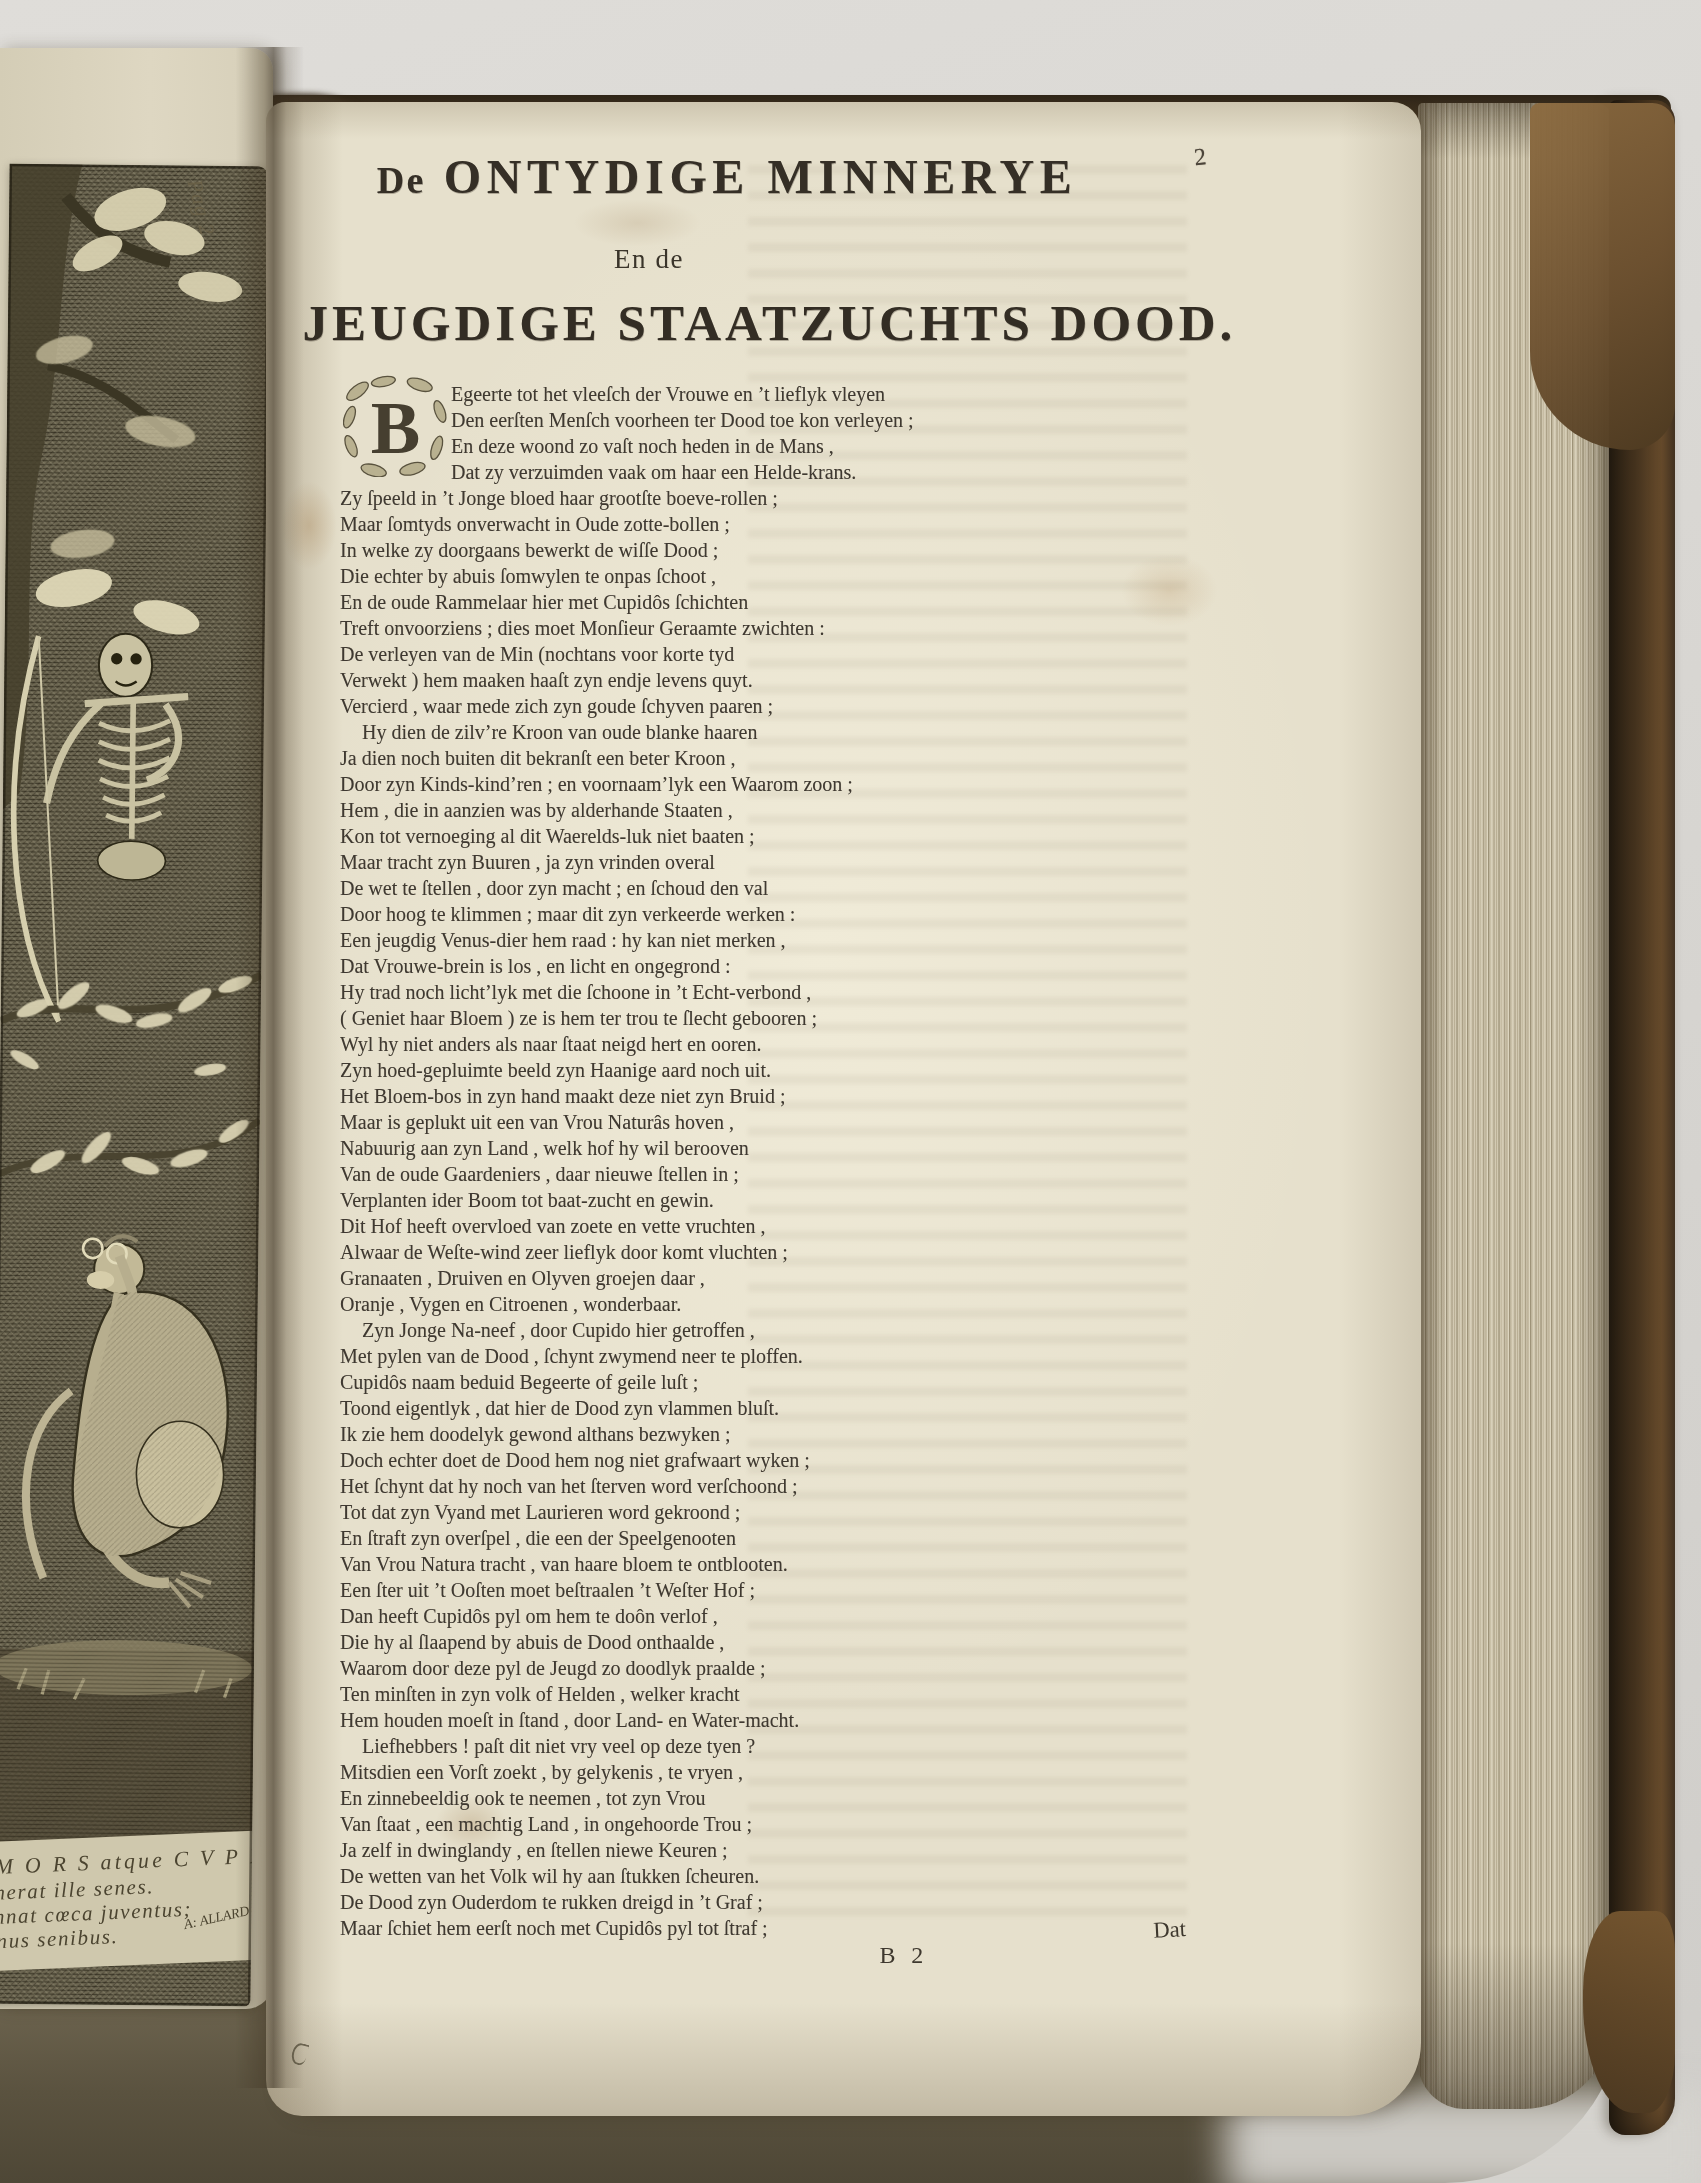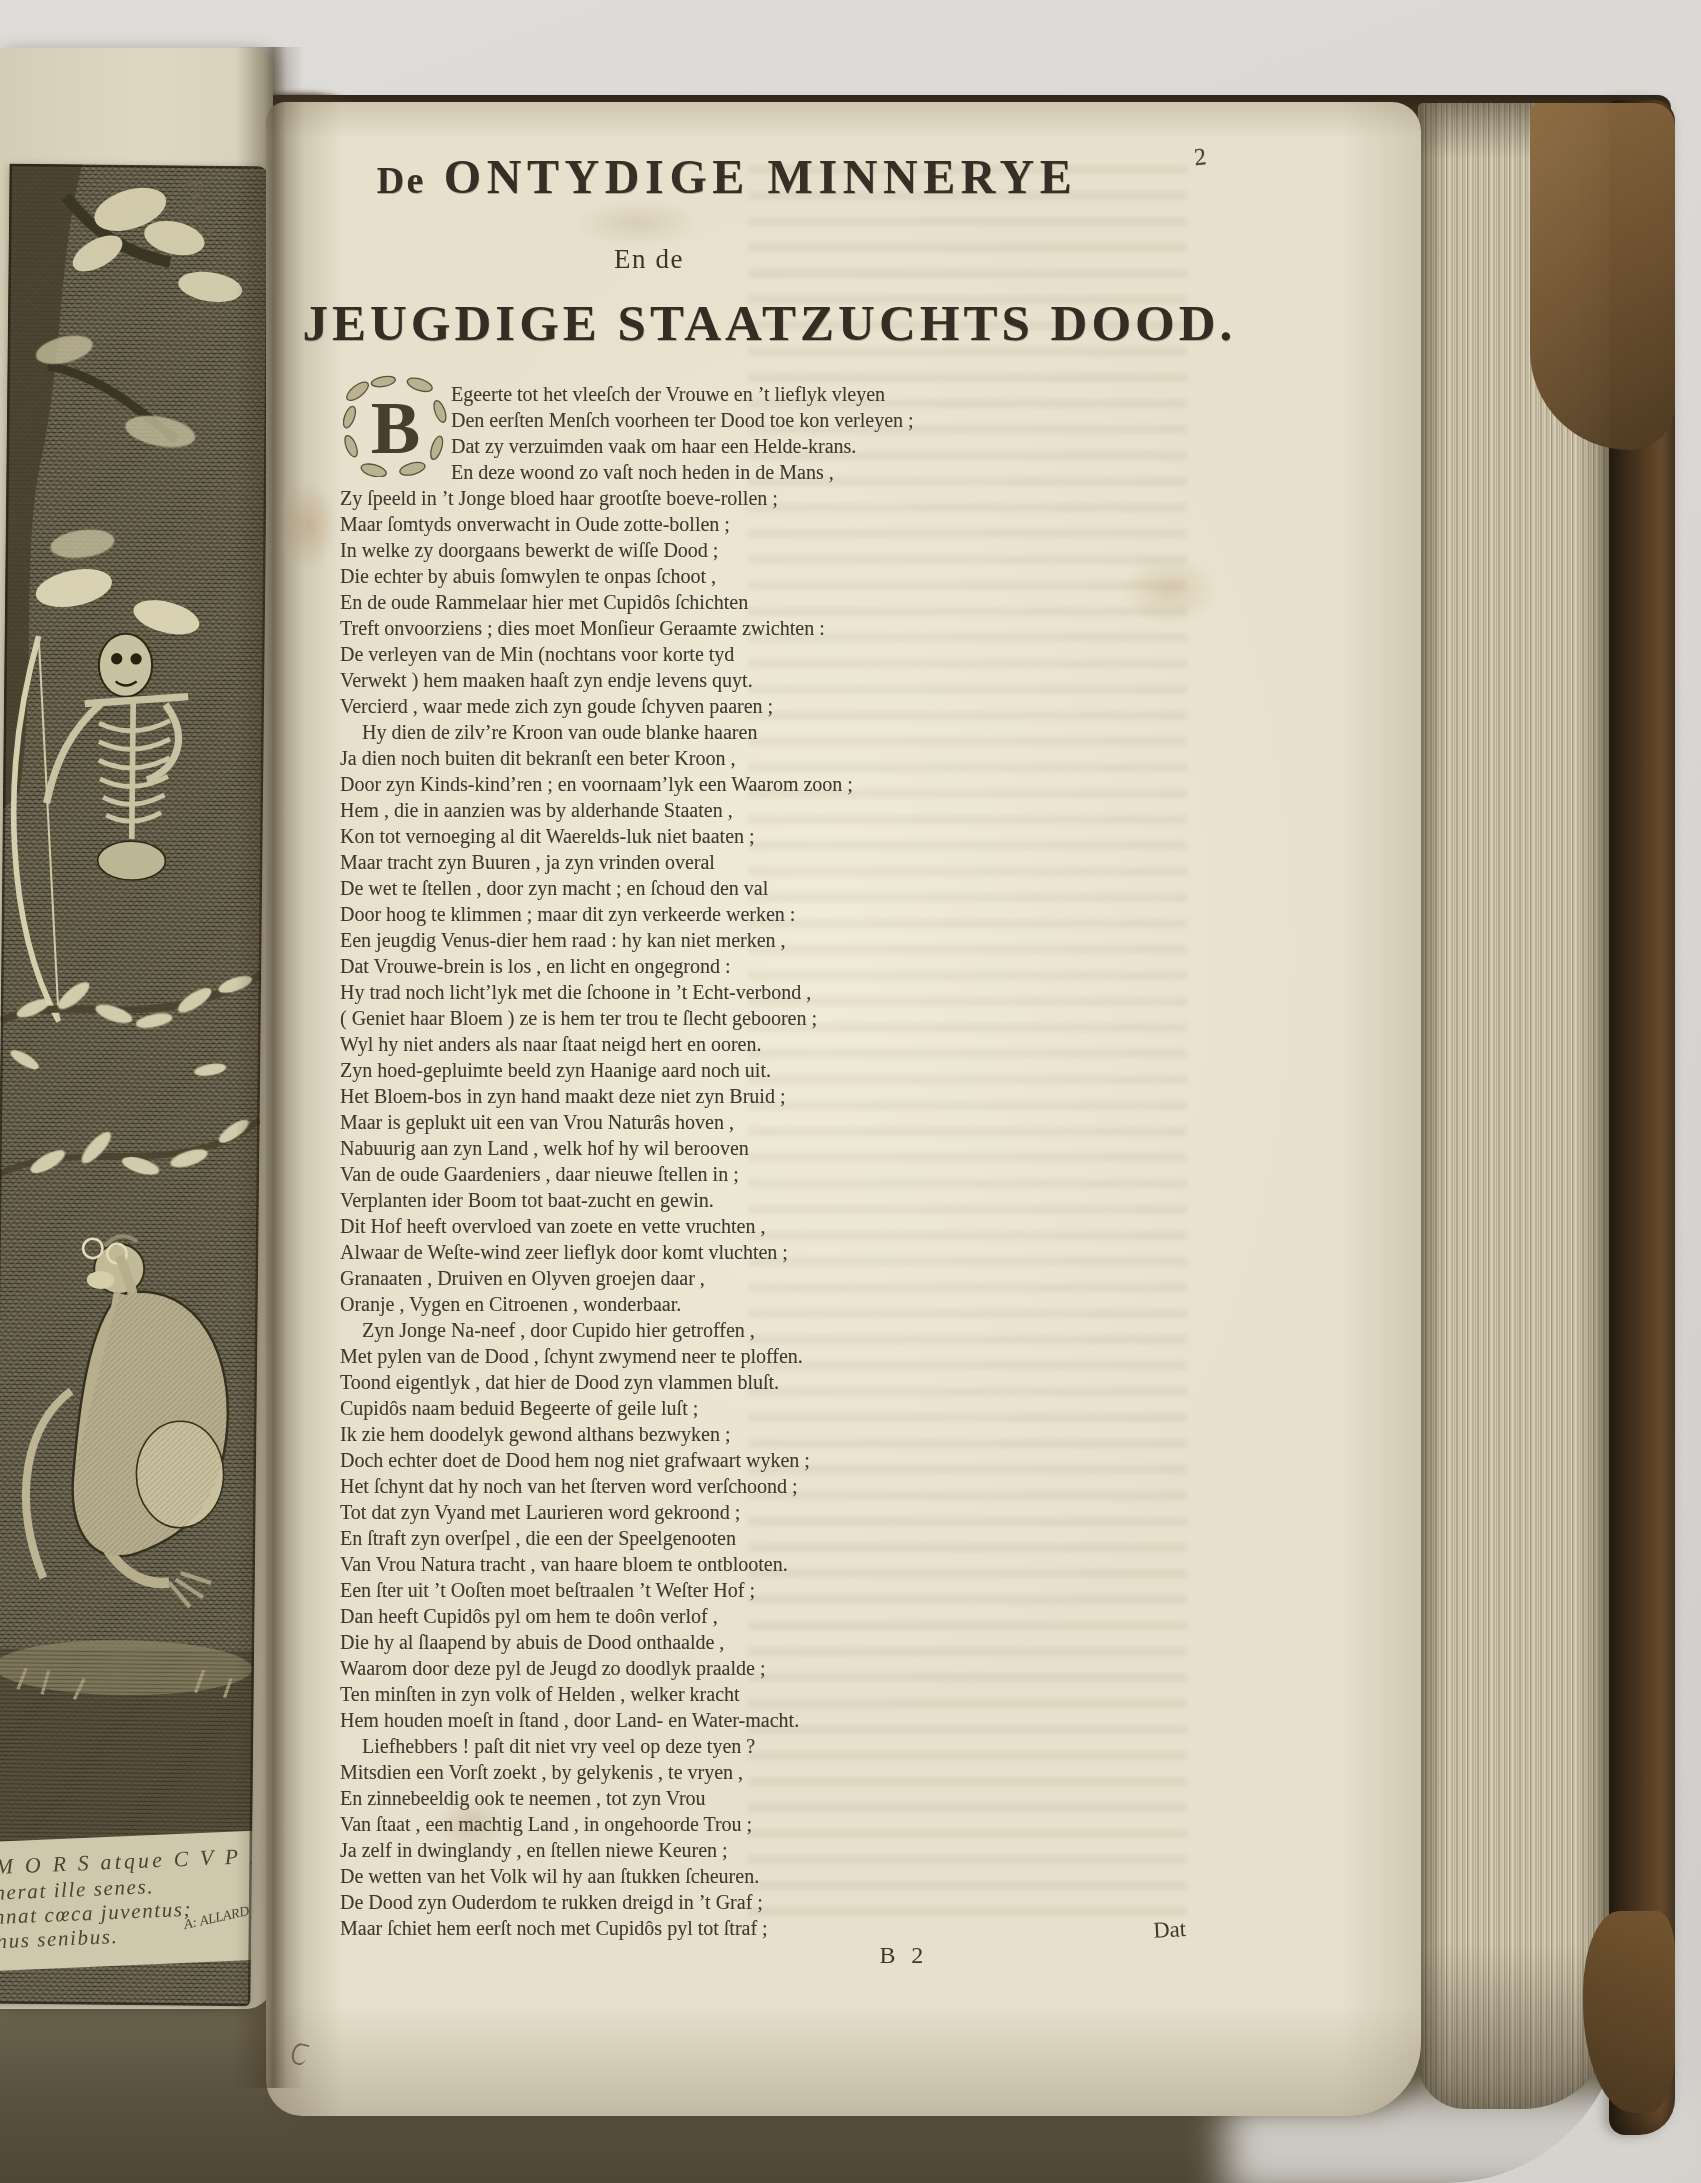--- a/index.html
+++ b/index.html
@@ -257,22 +257,22 @@
           <ellipse cx="10" cy="88" rx="14" ry="6" transform="rotate(248 10 88)"></ellipse>
           <ellipse cx="8" cy="52" rx="14" ry="6" transform="rotate(290 8 52)"></ellipse>
         </g>
         <text x="65" y="96" text-anchor="middle" font-family="Liberation Serif, DejaVu Serif, serif" font-weight="700" font-size="92" fill="#463f30">B</text>
       </svg>
     </div>
 
     <div class="abs poem">
       <div class="line opening">Egeerte tot het vleeſch der Vrouwe en ’t lieflyk vleyen</div>
         <div class="line opening">Den eerſten Menſch voorheen ter Dood toe kon verleyen ;</div>
+        <div class="line opening">En deze woond zo vaſt noch heden in de Mans ,</div>
         <div class="line opening">Dat zy verzuimden vaak om haar een Helde-krans.</div>
-        <div class="line opening">En deze woond zo vaſt noch heden in de Mans ,</div>
         <div class="line">Zy ſpeeld in ’t Jonge bloed haar grootſte boeve-rollen ;</div>
         <div class="line">Maar ſomtyds onverwacht in Oude zotte-bollen ;</div>
         <div class="line">In welke zy doorgaans bewerkt de wiſſe Dood ;</div>
         <div class="line">Die echter by abuis ſomwylen te onpas ſchoot ,</div>
         <div class="line">En de oude Rammelaar hier met Cupidôs ſchichten</div>
         <div class="line">Treft onvoorziens ; dies moet Monſieur Geraamte zwichten :</div>
         <div class="line">De verleyen van de Min (nochtans voor korte tyd</div>
         <div class="line">Verwekt ) hem maaken haaſt zyn endje levens quyt.</div>
         <div class="line">Vercierd , waar mede zich zyn goude ſchyven paaren ;</div>
         <div class="line indent">Hy dien de zilv’re Kroon van oude blanke haaren</div>
@@ -293,22 +293,22 @@
         <div class="line">Maar is geplukt uit een van Vrou Naturâs hoven ,</div>
         <div class="line">Nabuurig aan zyn Land , welk hof hy wil berooven</div>
         <div class="line">Van de oude Gaardeniers , daar nieuwe ſtellen in ;</div>
         <div class="line">Verplanten ider Boom tot baat-zucht en gewin.</div>
         <div class="line">Dit Hof heeft overvloed van zoete en vette vruchten ,</div>
         <div class="line">Alwaar de Weſte-wind zeer lieflyk door komt vluchten ;</div>
         <div class="line">Granaaten , Druiven en Olyven groejen daar ,</div>
         <div class="line">Oranje , Vygen en Citroenen , wonderbaar.</div>
         <div class="line indent">Zyn Jonge Na-neef , door Cupido hier getroffen ,</div>
         <div class="line">Met pylen van de Dood , ſchynt zwymend neer te ploffen.</div>
+        <div class="line">Cupidôs naam beduid Begeerte of geile luſt ;</div>
         <div class="line">Toond eigentlyk , dat hier de Dood zyn vlammen bluſt.</div>
-        <div class="line">Cupidôs naam beduid Begeerte of geile luſt ;</div>
         <div class="line">Ik zie hem doodelyk gewond althans bezwyken ;</div>
         <div class="line">Doch echter doet de Dood hem nog niet grafwaart wyken ;</div>
         <div class="line">Het ſchynt dat hy noch van het ſterven word verſchoond ;</div>
         <div class="line">Tot dat zyn Vyand met Laurieren word gekroond ;</div>
         <div class="line">En ſtraft zyn overſpel , die een der Speelgenooten</div>
         <div class="line">Van Vrou Natura tracht , van haare bloem te ontblooten.</div>
         <div class="line">Een ſter uit ’t Ooſten moet beſtraalen ’t Weſter Hof ;</div>
         <div class="line">Dan heeft Cupidôs pyl om hem te doôn verlof ,</div>
         <div class="line">Die hy al ſlaapend by abuis de Dood onthaalde ,</div>
         <div class="line">Waarom door deze pyl de Jeugd zo doodlyk praalde ;</div>

